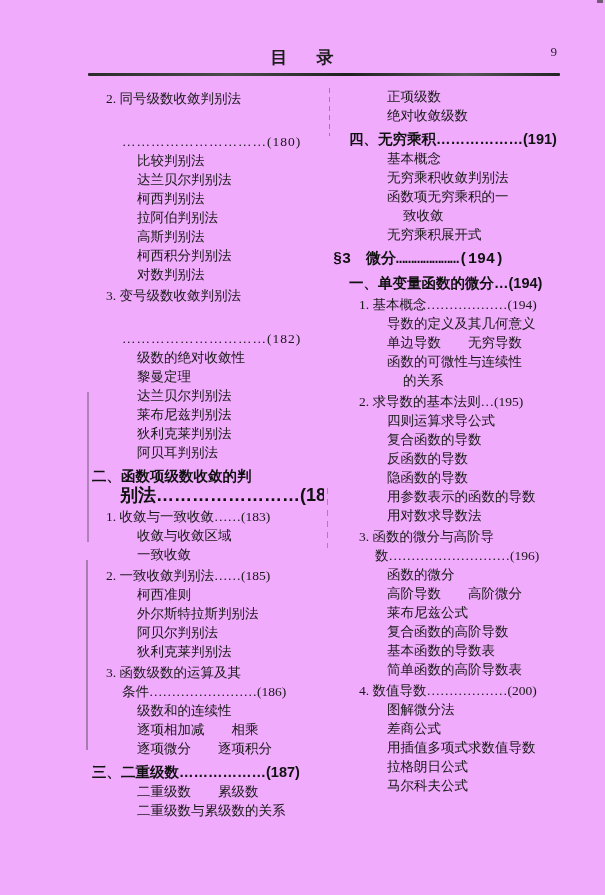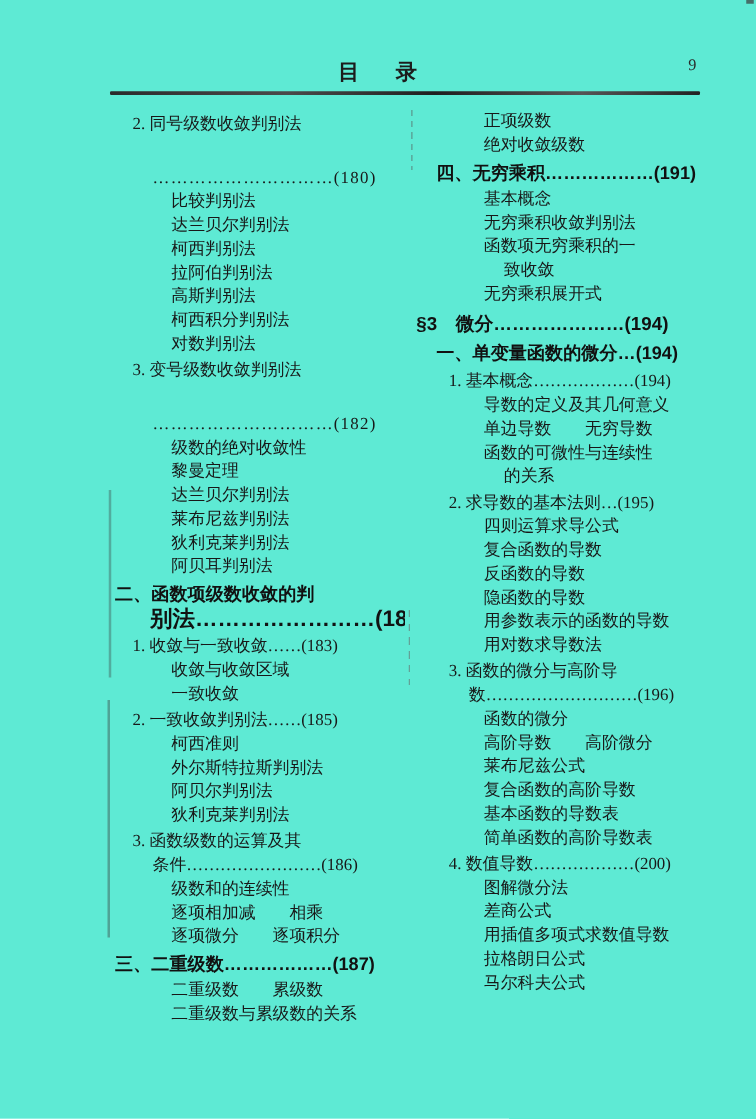--- a/index.html
+++ b/index.html
@@ -3,21 +3,21 @@
 <meta charset="utf-8">
 <style>
   html,body{margin:0;padding:0;}
   body{
     width:605px;height:895px;
     background:#ffffff;
     font-family:"Liberation Serif", serif;
     color:#141414;
     overflow:hidden;
   }
-  .page{position:relative;width:605px;height:895px;background:#5eead4;}
+  .page{position:relative;width:605px;height:895px;background:#f0abfc;}
 
   
   .hdr-title{
     position:absolute;top:46px;left:95px;width:420px;
     text-align:center;font-size:17px;letter-spacing:6px;
     font-family:"Liberation Sans", sans-serif;font-weight:bold;color:#1c1c1c;
   }
   .hdr-page{
     position:absolute;top:44px;right:48px;
     font-size:13px;color:#2a2a2a;
@@ -34,21 +34,21 @@
   .col-right{left:333px;width:236px;}
   .line{
     line-height:19px;height:19px;font-size:13.5px;
     white-space:nowrap;overflow:hidden;color:#181818;
   }
   .line.section{
     font-family:"Liberation Sans", sans-serif;font-weight:bold;
     font-size:14.5px;margin-left:0;margin-top:5px;color:#111;
   }
   .line.chapter{
-    font-family:Liberation Sans, sans-serif;font-weight:bold;
+    font-family:Liberation Mono, monospace;font-weight:bold;
     font-size:15px;margin-left:0;margin-top:6px;color:#111;
   }
   .line.sectioncont{
     font-family:"Liberation Sans", sans-serif;font-weight:bold;
     font-size:18px;margin-left:28px;color:#111;
   }
   .line.item{margin-left:14px;margin-top:2px;}
   .line.itemcont{margin-left:30px;}
   .line.leader{margin-left:30px;letter-spacing:1px;margin-top:24px;}
   .line.sub{margin-left:45px;}

